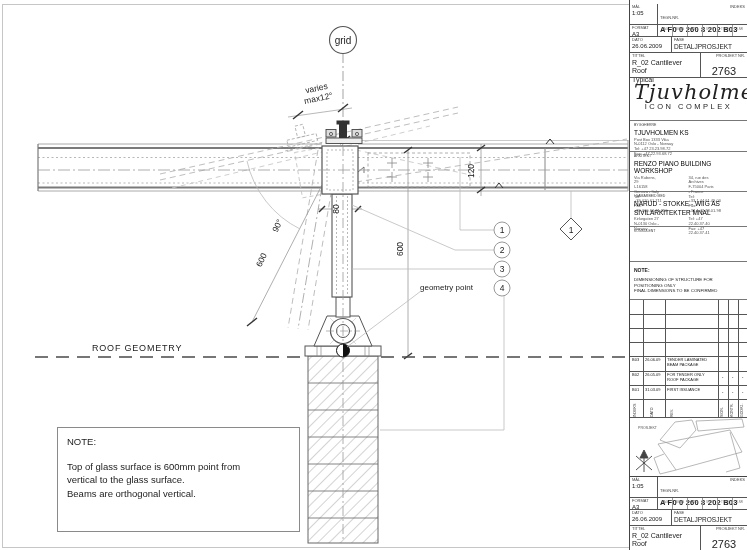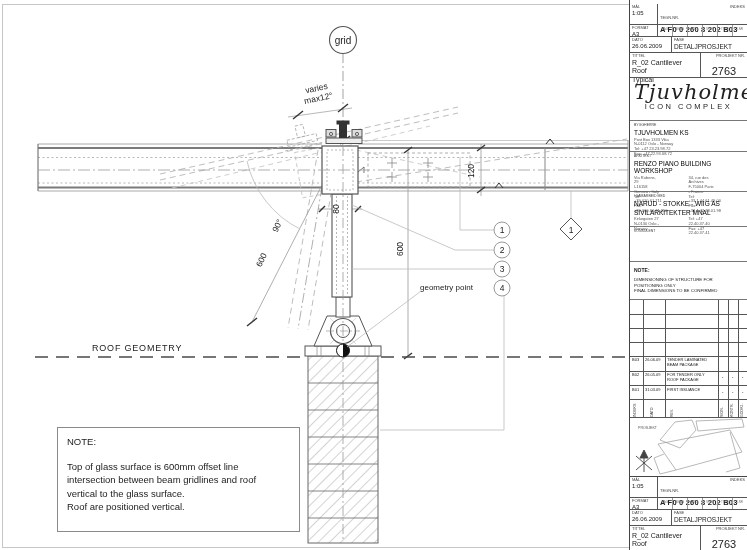--- a/index.html
+++ b/index.html
@@ -250,24 +250,23 @@
     <text transform="translate(339,209) rotate(-90)" font-size="8.5" text-anchor="middle">80</text>
     <text transform="translate(403,249) rotate(-90)" font-size="8.5" text-anchor="middle">600</text>
     <text transform="translate(264,261) rotate(-64)" font-size="8.5" text-anchor="middle">600</text>
     <text transform="translate(280,227) rotate(-64)" font-size="8.5" text-anchor="middle">90°</text>
     <text x="420" y="290" font-size="8">geometry point</text>
     <text x="92" y="351" font-size="9" letter-spacing="0.8">ROOF GEOMETRY</text>
   </svg>
 
   <div class="notebox">
     <div class="nt">NOTE:</div>
-    <div>Top of glass surface is 600mm offset line</div>
-    <div>intersection between beam gridlines and roof</div>
+    <div>Top of glass surface is 600mm point from</div>
     <div>vertical to the glass surface.</div>
-    <div>Roof are positioned vertical.</div>
+    <div>Beams are orthogonal vertical.</div>
   </div>
 
   <div class="tb">
 
     <div class="abs" style="left:0;top:4px;width:100%;height:73px;">
       <div class="cell bb br" style="left:0;top:0;width:28px;height:21px;padding:1px 2px;">
         <div class="lbl">MÅL</div>
         <div class="scale-val">1:05</div>
       </div>
       <div class="cell bb" style="left:28px;top:0;right:0;height:21px;padding:1px 2px;">

